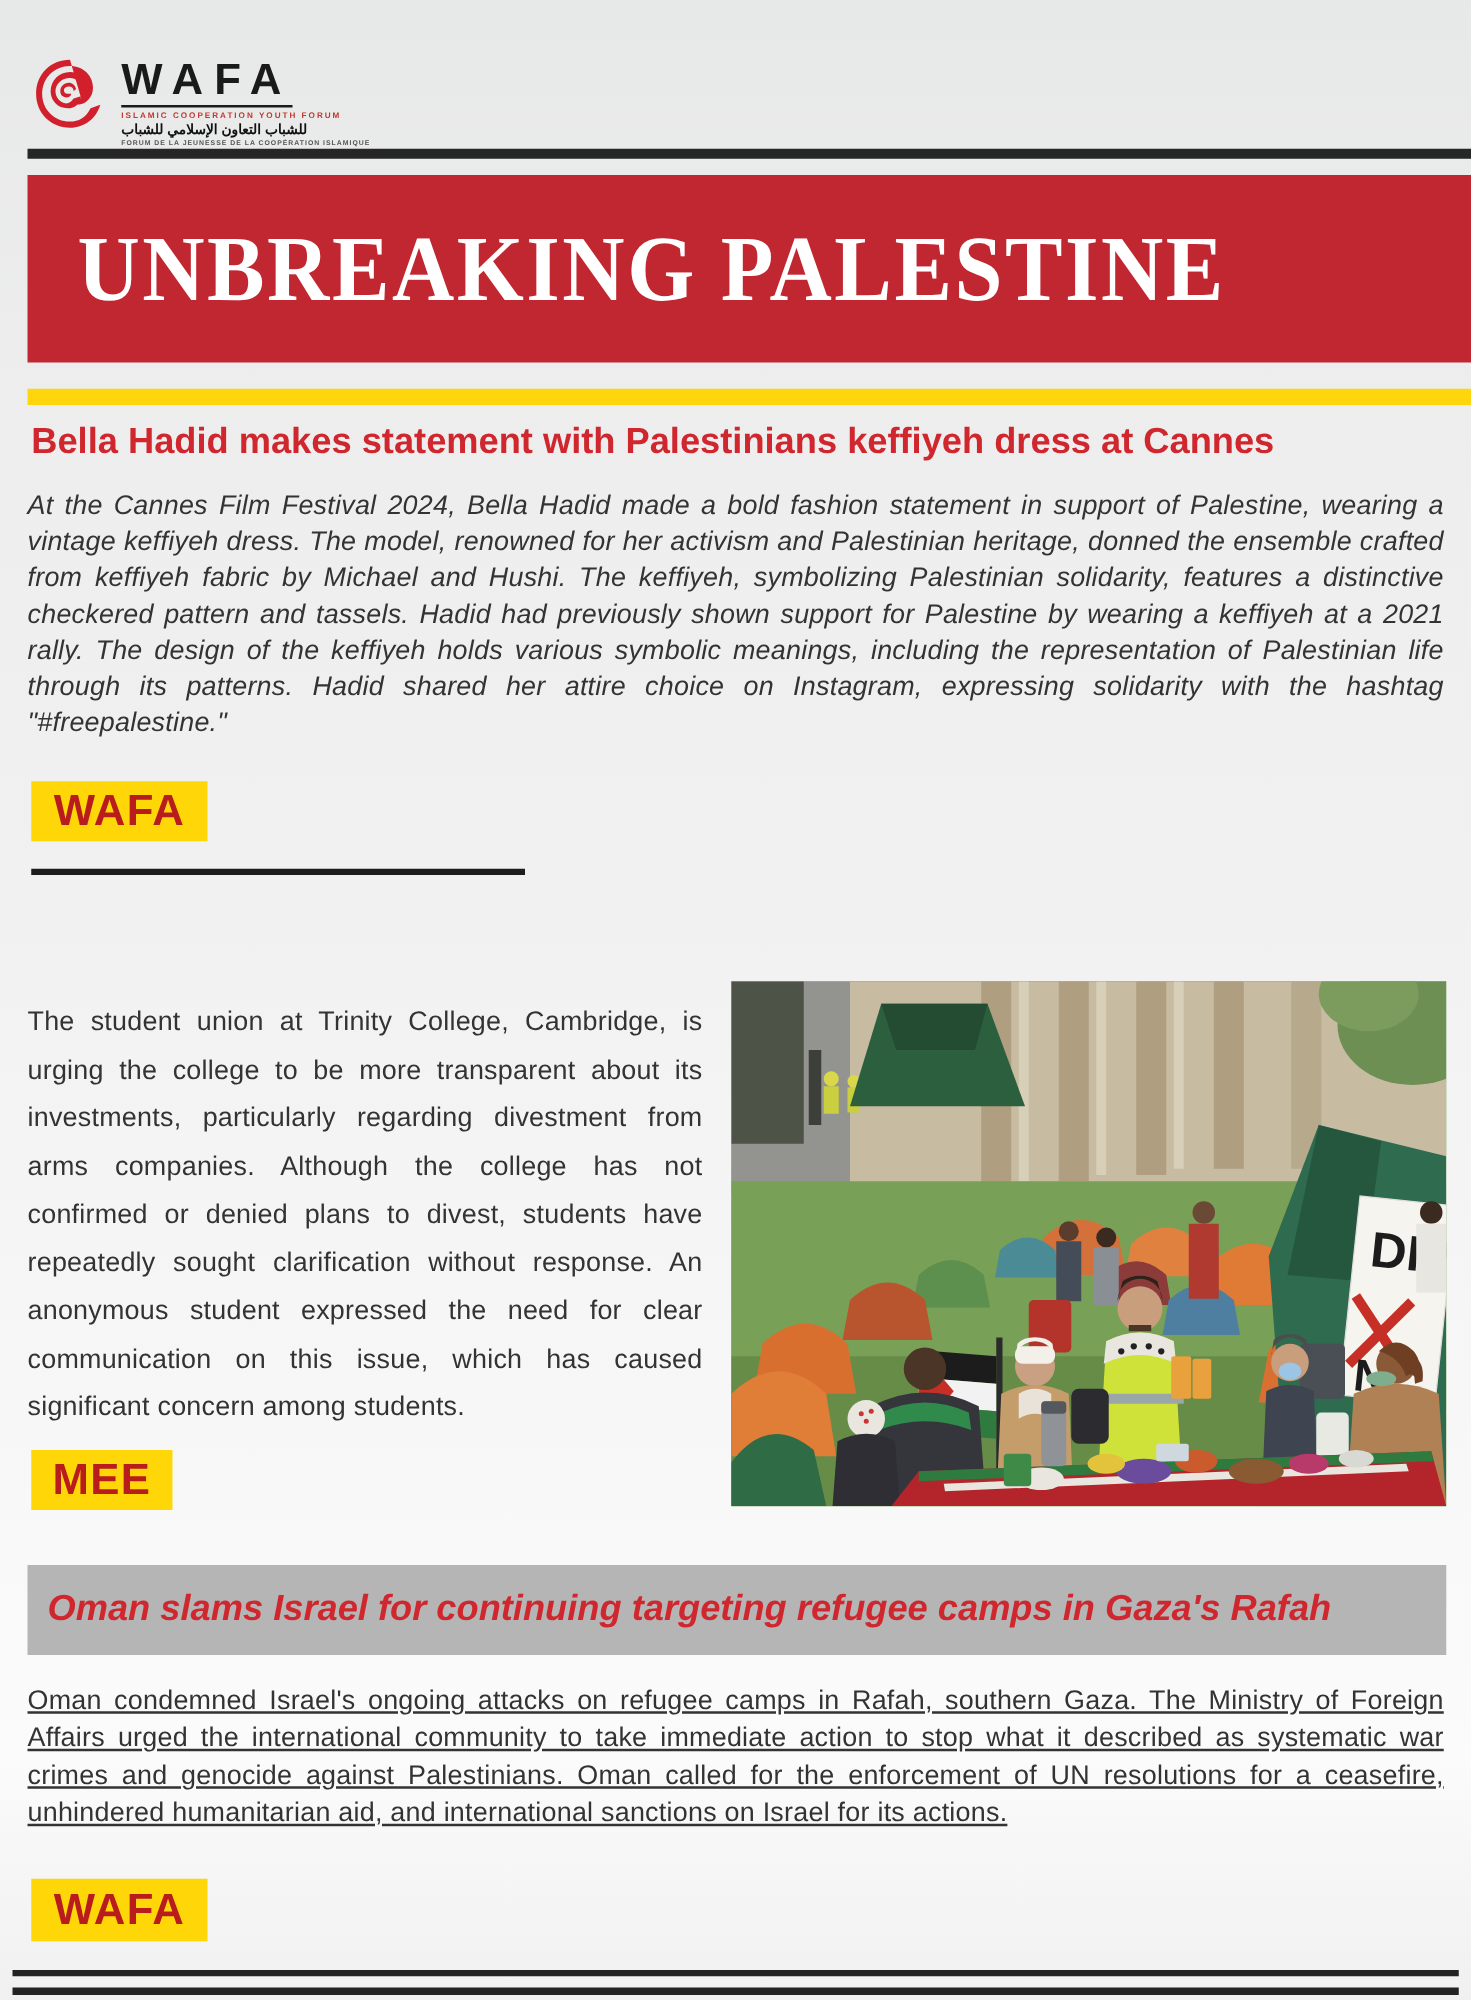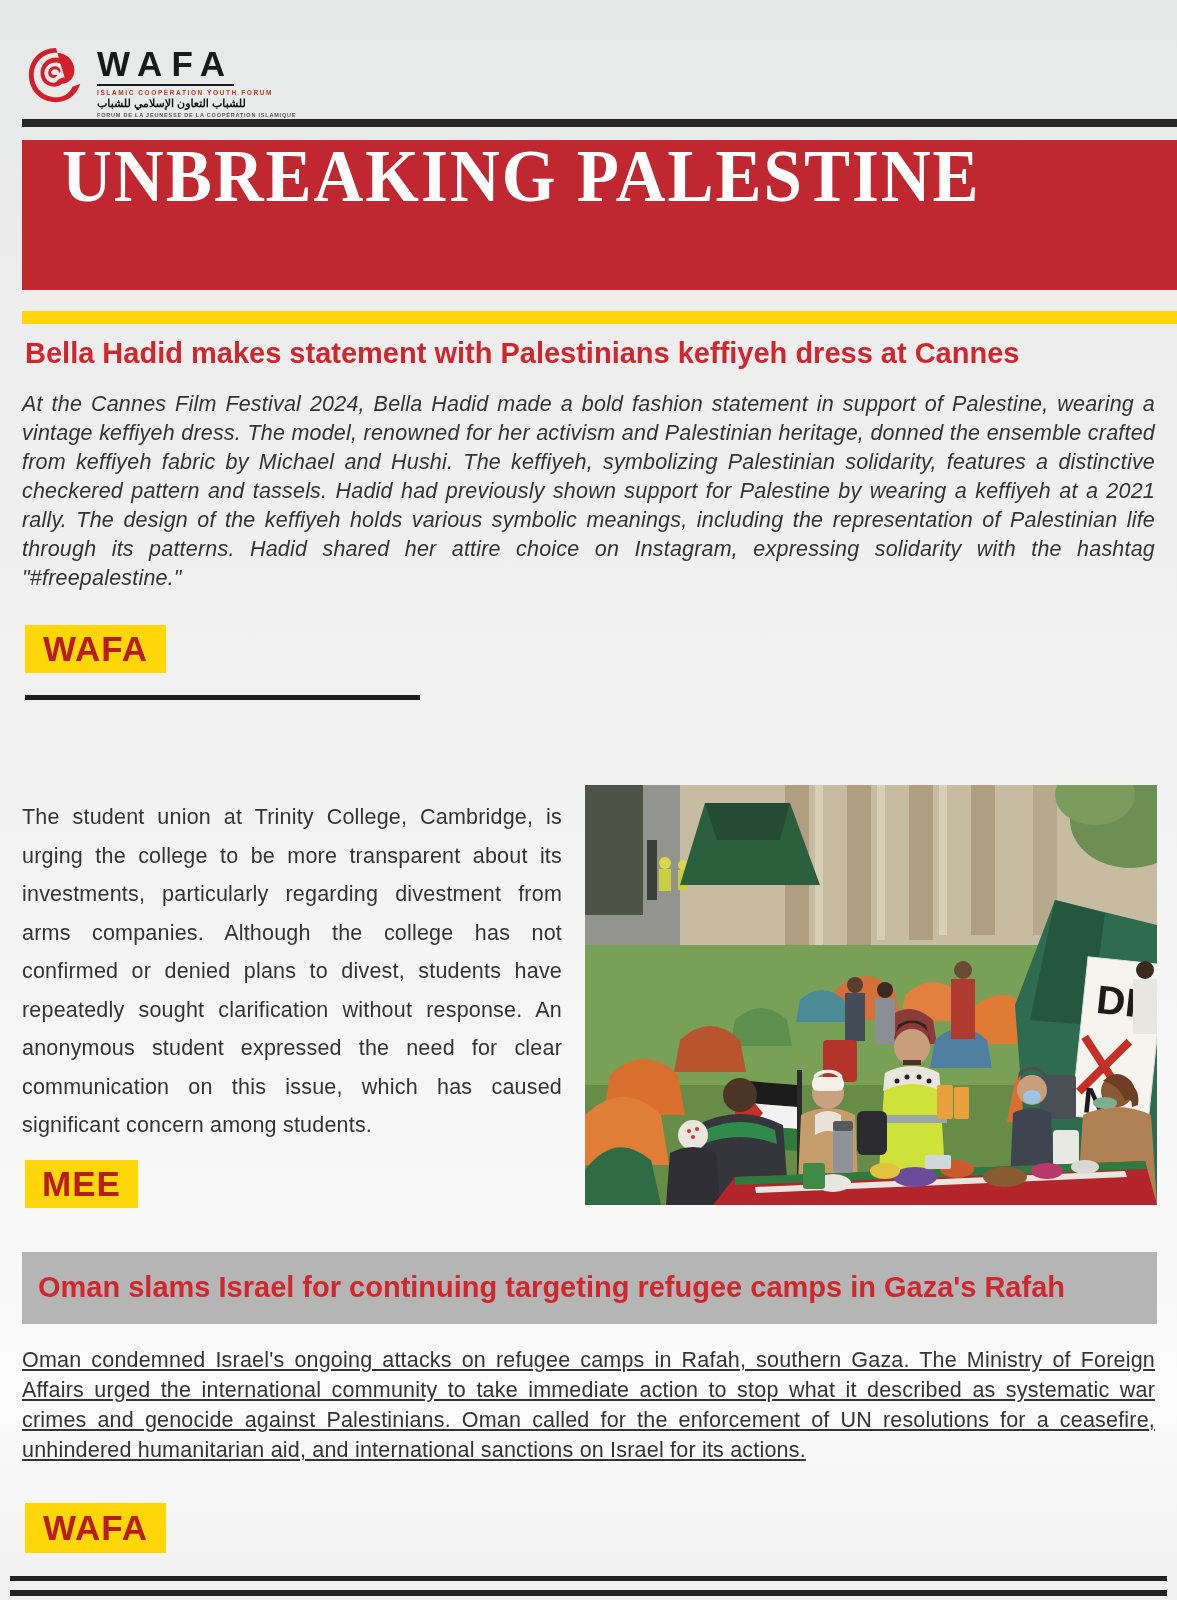--- a/index.html
+++ b/index.html
@@ -24,21 +24,21 @@
     border-bottom: 2px solid #1a1a1a; line-height: 1.0; padding-bottom: 3px; display: inline-block;
   }
   .logo-sub-en { font-size: 6.5px; font-weight: 700; letter-spacing: 1.6px; color: #c0392b; margin-top: 3px; }
   .logo-sub-ar { font-size: 11px; font-weight: 700; color: #111; margin-top: 1px; }
   .logo-sub-fr { font-size: 5.5px; font-weight: 700; letter-spacing: 0.8px; color: #555; margin-top: 2px; }
 
   
   .top-rule   { position: absolute; top: 119px; left: 22px; right: 0; height: 8px; background: #262626; }
   .banner {
     position: absolute; top: 140px; left: 22px; right: 0; height: 150px;
-    background: #c12730; display: flex; padding-left: 40px;
+    background: #c12730; display: flex; align-items: center; padding-left: 40px;
   }
   .banner h1 {
     font-family: "Liberation Serif", serif; font-weight: 700;
     font-size: 69px; letter-spacing: 2px; color: #ffffff;
     transform: scaleY(1.08); transform-origin: left center; white-space: nowrap;
   }
   .yellow-stripe { position: absolute; top: 311px; left: 22px; right: 0; height: 13px; background: #ffd60e; }
 
   
   .headline { color: #d0272f; font-weight: 800; font-size: 29px; line-height: 1.3; }
@@ -67,21 +67,21 @@
   
   .photo {
     position: absolute; top: 785px; left: 585px; width: 572px; height: 420px;
     overflow: hidden; background: #7aa05a;
   }
   .photo svg { display: block; width: 100%; height: 100%; }
 
   
   .gray-band {
     position: absolute; top: 1252px; left: 22px; right: 20px; height: 72px;
-    background: #b5b5b5; display: flex; align-items: center; padding-left: 16px;
+    background: #b5b5b5; display: flex; align-items: center; padding-left: 16px; font-style: italic;
   }
   .gray-band .headline { font-size: 29px; }
 
   
   .footer-line-1 { position: absolute; top: 1576px; left: 10px; right: 10px; height: 5px; background: #222; }
   .footer-line-2 { position: absolute; top: 1590px; left: 10px; right: 10px; height: 6px; background: #222; }
 </style>
 </head>
 <body>
 

